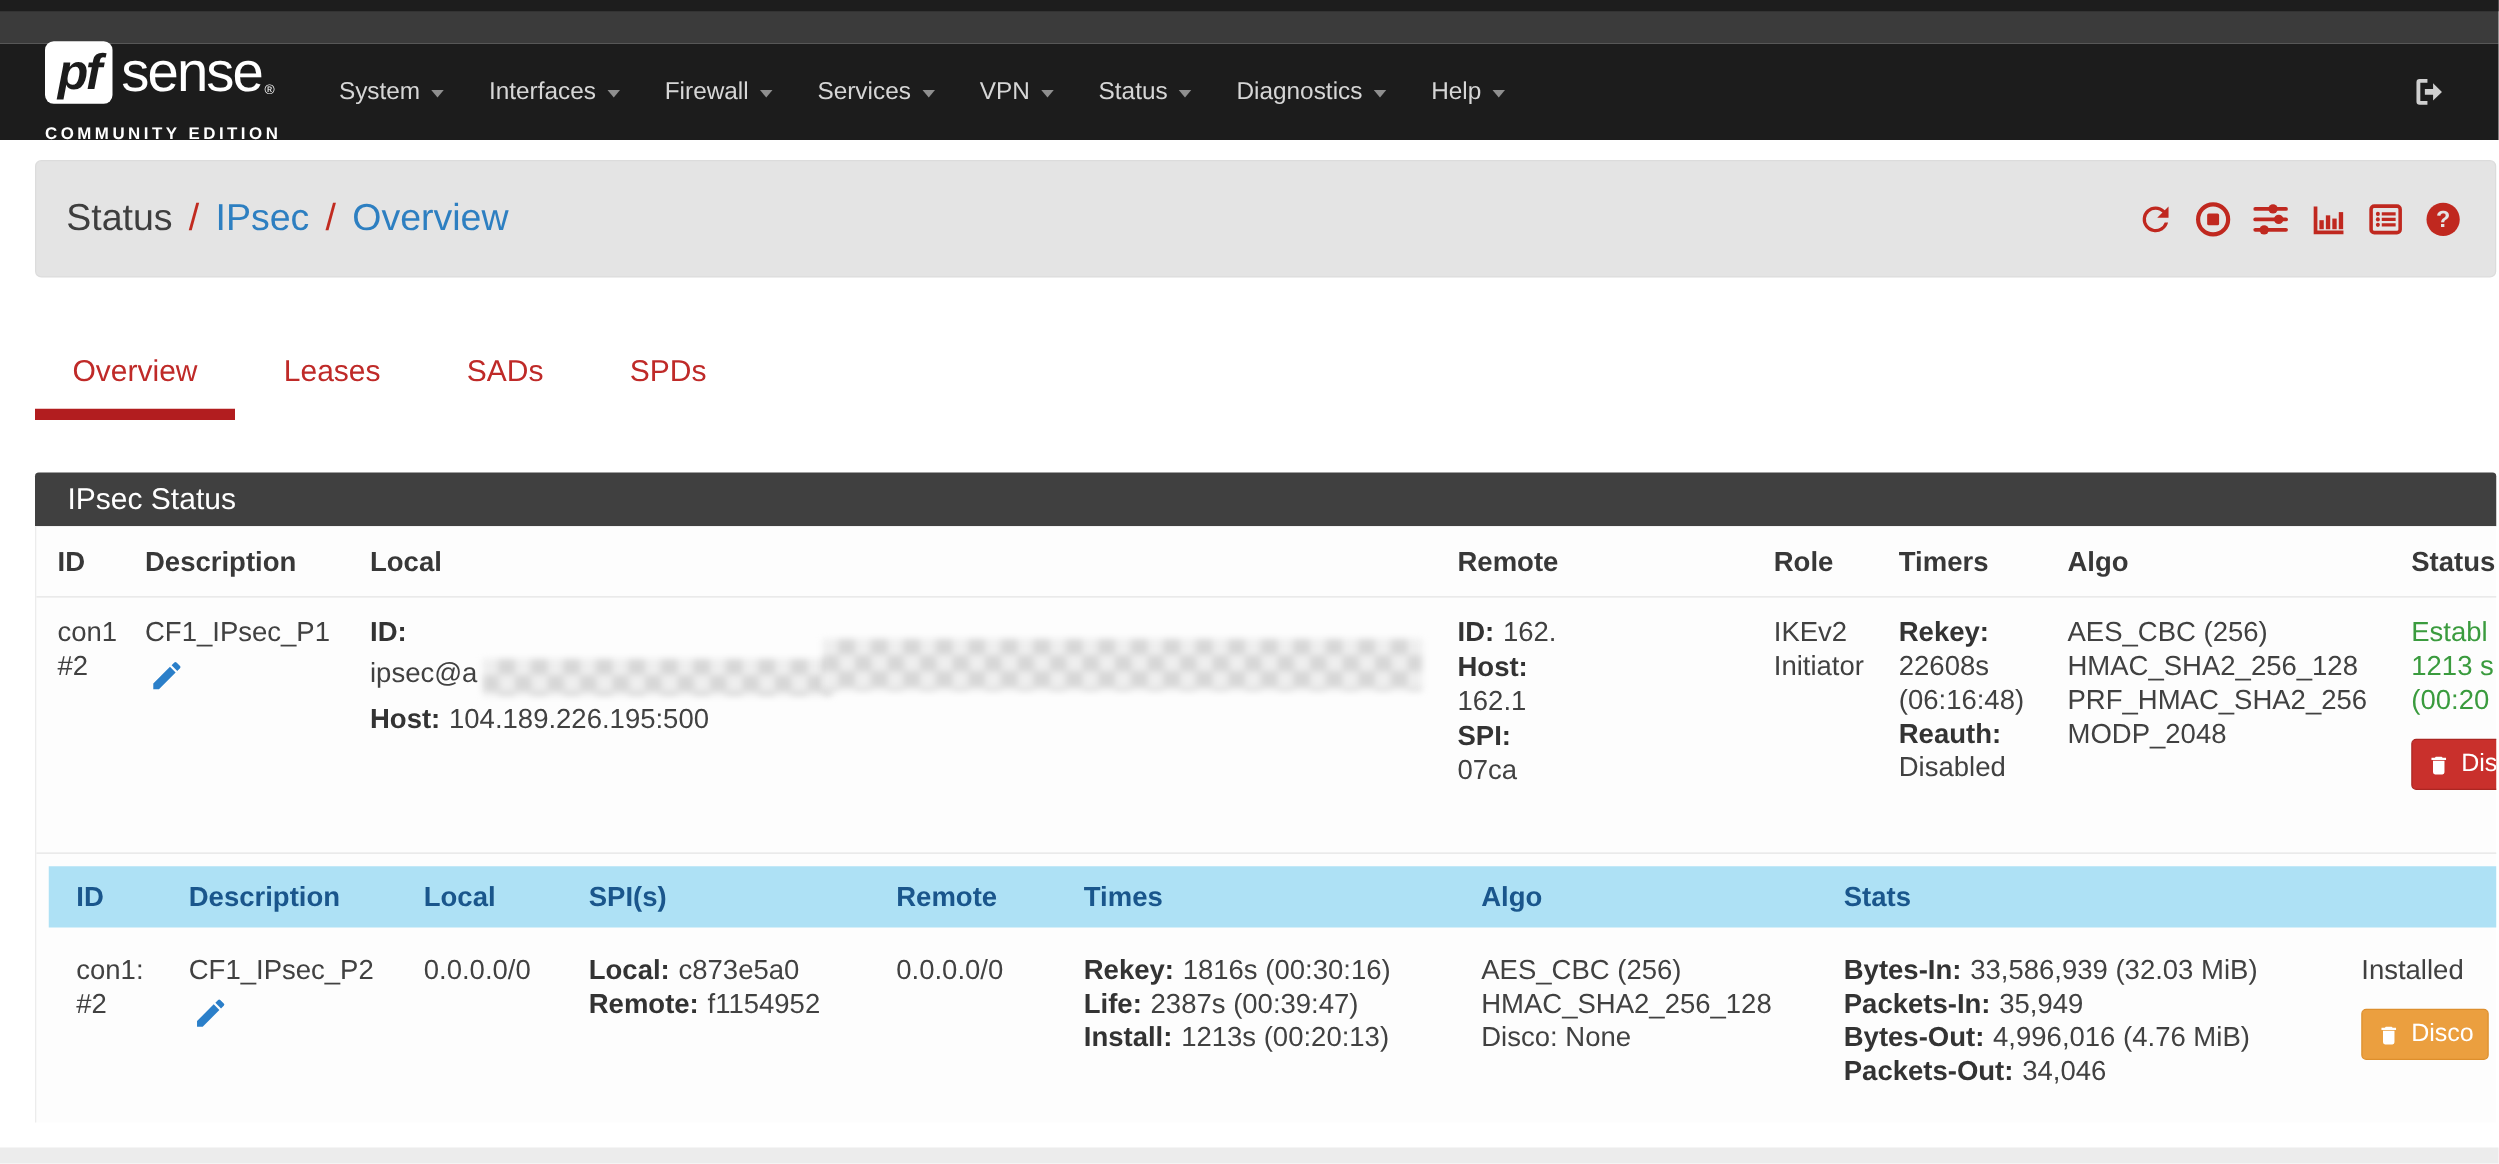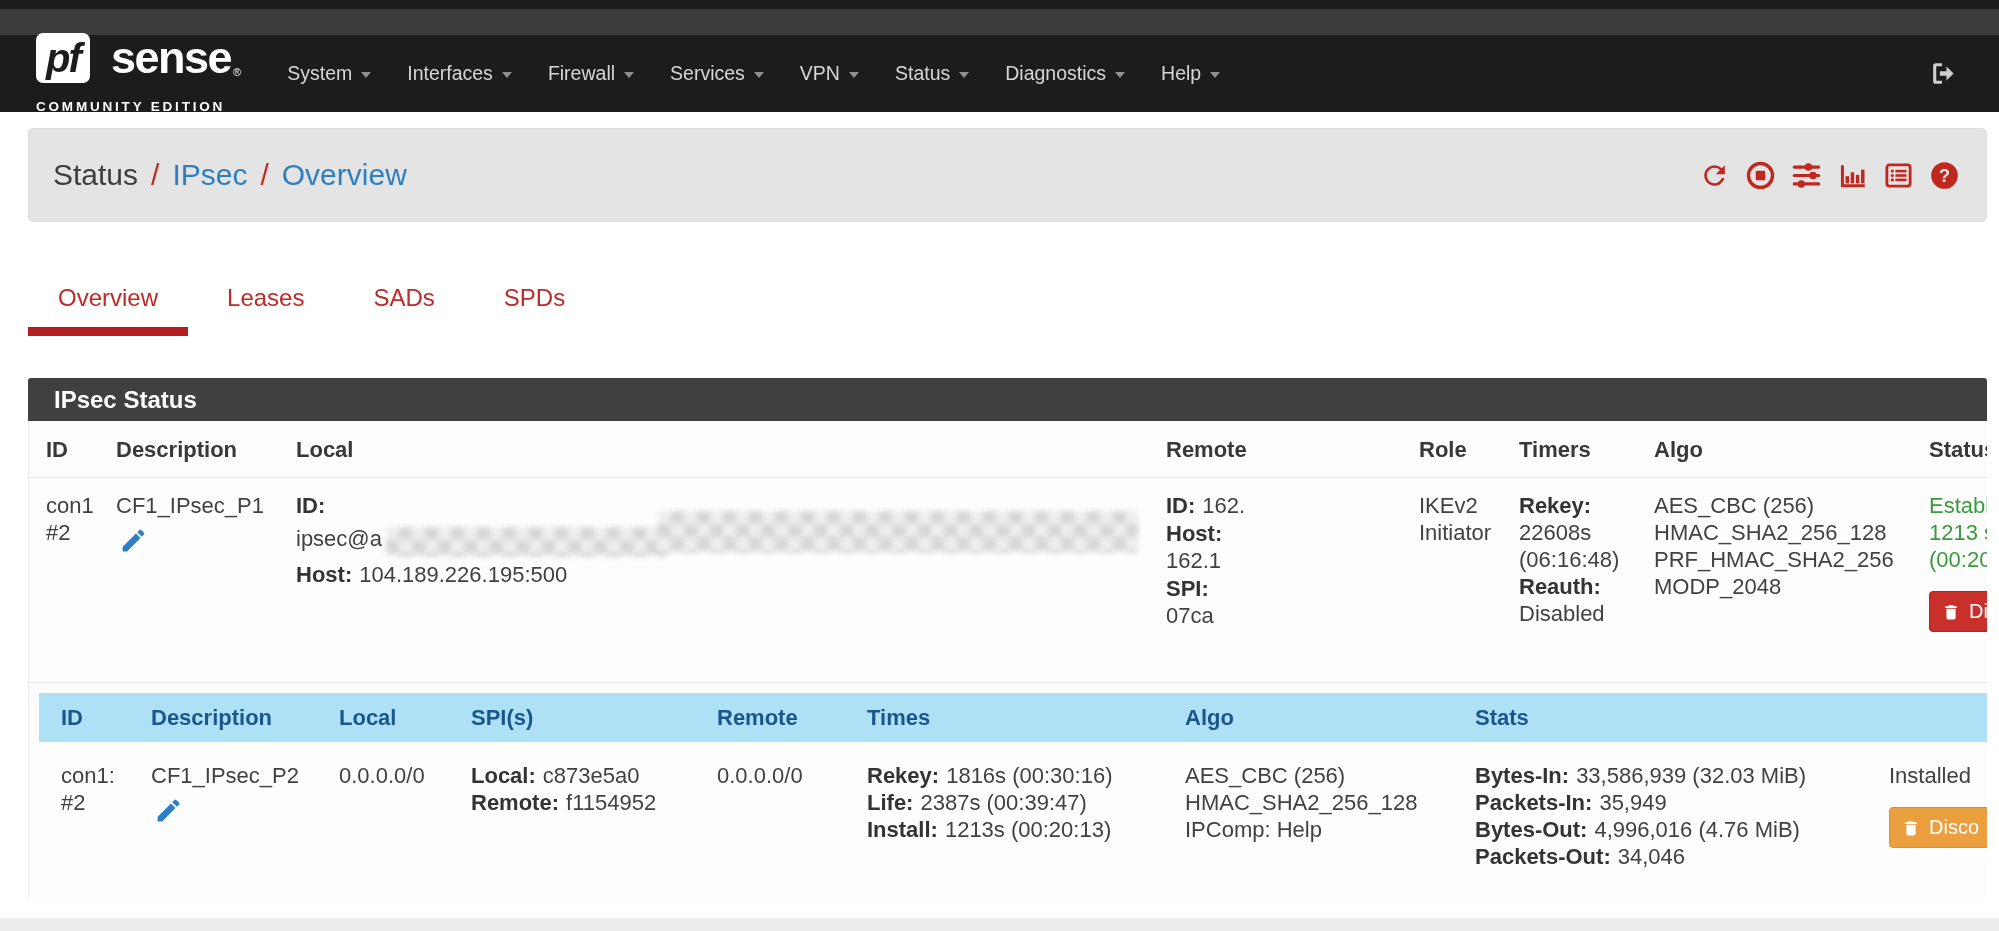--- a/index.html
+++ b/index.html
@@ -15,54 +15,54 @@
     height:77px; background:#1c1c1c; display:flex; align-items:center;
     padding:0 40px 0 36px;
   }
   .brand { display:flex; flex-direction:column; margin-right:46px; cursor:pointer; }
   .brand-row { display:flex; align-items:center; }
   .pf-box {
     background:#fff; border-radius:7px; width:54px; height:50px;
     display:flex; align-items:center; justify-content:center;
     font-style:italic; font-weight:800; font-size:40px; color:#1c1c1c; letter-spacing:-2px;
   }
-  .sense { color:#fff; font-size:45px; font-weight:700; letter-spacing:-1.5px; margin-left:21px; line-height:50px; }
+  .sense { color:#fff; font-size:45px; font-weight:400; letter-spacing:-1.5px; margin-left:7px; line-height:50px; }
   .reg { color:#fff; font-size:11px; align-self:flex-end; margin:0 0 5px 2px; }
   .edition { color:#fff; font-size:13.5px; font-weight:bold; letter-spacing:2.8px; margin-top:16px; }
 
   .nav-items { display:flex; list-style:none; gap:36px; font-size:19.5px; color:#d6d6d6; }
   .nav-item { display:flex; align-items:center; gap:9px; cursor:pointer; white-space:nowrap; }
   .caret {
     width:0; height:0; border-left:5.5px solid transparent;
     border-right:5.5px solid transparent; border-top:6.5px solid #8f8f8f; margin-top:3px;
   }
   .logout { margin-left:auto; width:31px; height:31px; color:#cfcfcf; cursor:pointer; }
   .logout svg { width:100%; height:100%; }
 
   
-  .content { padding:16px 12px 0 28px; }
+  .content { padding:16px 2px 0 28px; }
 
   .breadcrumb-bar {
     background:#e4e4e4; border:1px solid #dcdcdc; border-radius:5px; height:94px;
     display:flex; align-items:center; justify-content:space-between; padding:0 26px 0 24px;
   }
   .breadcrumb { font-size:30px; color:#3e3e3e; }
   .crumb-sep { color:#c12b20; padding:0 13px; }
   .crumb-link { color:#2d7fc1; cursor:pointer; }
   .toolbar { display:flex; align-items:center; gap:15px; color:#c0281f; }
   .toolbar .tool { width:31px; height:31px; cursor:pointer; }
   .toolbar svg { width:100%; height:100%; }
 
   .tabs { display:flex; margin-top:62px; }
   .tab { font-size:24px; color:#bf2a28; padding:0 30px 24px; margin-right:9px; position:relative; cursor:pointer; }
   .tab.active::after { content:""; position:absolute; left:0; right:0; bottom:0; height:9px; background:#b21d1f; }
 
   .panel { margin-top:42px; }
   .panel-header {
-    background:#404040; color:#fff; font-weight:bold; font-size:24px; height:43px;
+    background:#404040; color:#fff; font-weight:normal; font-size:24px; height:43px;
     display:flex; align-items:center; padding-left:26px; border-radius:3px 3px 0 0;
   }
   .table-clip { overflow:hidden; background:#fdfdfd; border-left:1px solid #ececec; padding-bottom:28px; }
 
   .grid-main {
     display:grid; width:2130px; padding-left:17px;
     grid-template-columns:70px 180px 870px 253px 100px 135px 275px 230px;
     font-size:22px; line-height:27px;
   }
   .grid-main.thead { font-weight:bold; color:#383838; padding-top:15px; padding-bottom:14px; border-bottom:1px solid #e3e3e3; }
@@ -337,21 +337,21 @@
           </div>
           <div class="cell">0.0.0.0/0</div>
           <div class="cell">
             <div><span class="lbl">Rekey:</span><span>1816s (00:30:16)</span></div>
             <div><span class="lbl">Life:</span><span>2387s (00:39:47)</span></div>
             <div><span class="lbl">Install:</span><span>1213s (00:20:13)</span></div>
           </div>
           <div class="cell">
             <div>AES_CBC (256)</div>
             <div>HMAC_SHA2_256_128</div>
-            <div>IPComp: Help</div>
+            <div>Disco: None</div>
           </div>
           <div class="cell">
             <div><span class="lbl">Bytes-In:</span><span>33,586,939 (32.03 MiB)</span></div>
             <div><span class="lbl">Packets-In:</span><span>35,949</span></div>
             <div><span class="lbl">Bytes-Out:</span><span>4,996,016 (4.76 MiB)</span></div>
             <div><span class="lbl">Packets-Out:</span><span>34,046</span></div>
           </div>
           <div class="cell">
             <div>Installed</div>
             <div class="btn btn-warning">

